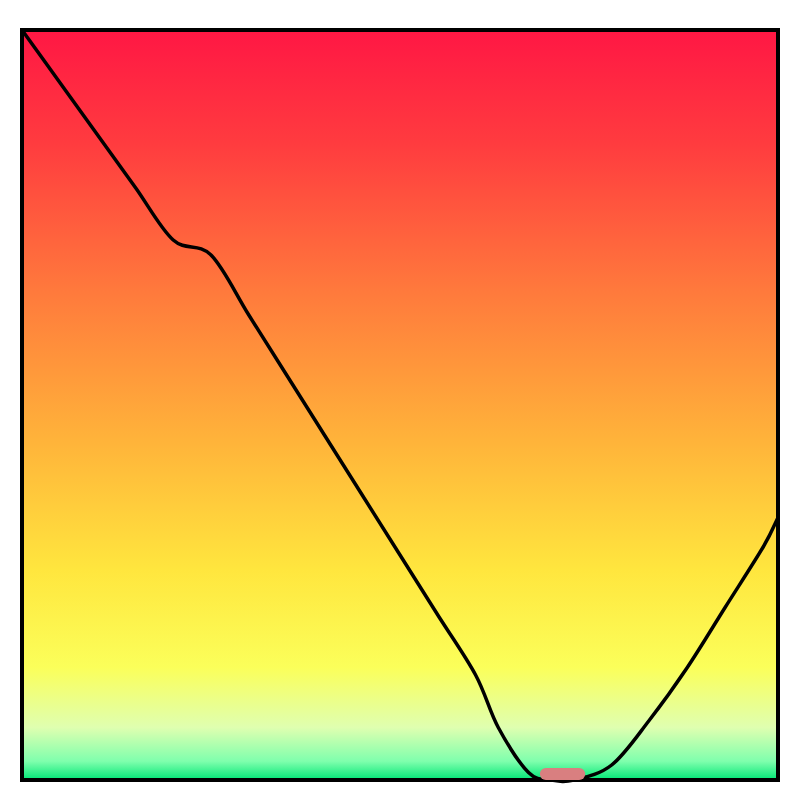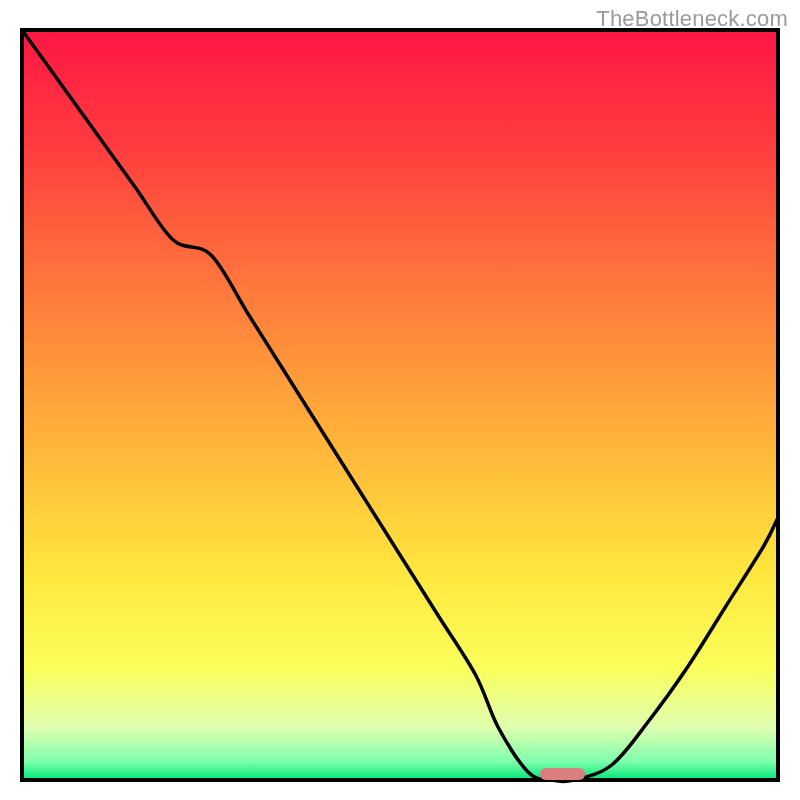--- a/index.html
+++ b/index.html
@@ -29,21 +29,20 @@
     position: absolute;
     top: 0;
     left: 0;
   }
 </style>
 </head>
 <body>
 
 <div class="container">
 
-  <div class="watermark">TheBottleneck.com</div>
 
   <svg class="chart" width="800" height="800" viewBox="0 0 800 800">
     <defs>
       <linearGradient id="bg-grad" x1="0" y1="0" x2="0" y2="1">
       <stop offset="0%" stop-color="#ff1744"></stop>
           <stop offset="15%" stop-color="#ff3b3f"></stop>
           <stop offset="35%" stop-color="#ff7a3c"></stop>
           <stop offset="55.00000000000001%" stop-color="#ffb43a"></stop>
           <stop offset="72%" stop-color="#ffe63e"></stop>
           <stop offset="85%" stop-color="#fbff5a"></stop>

